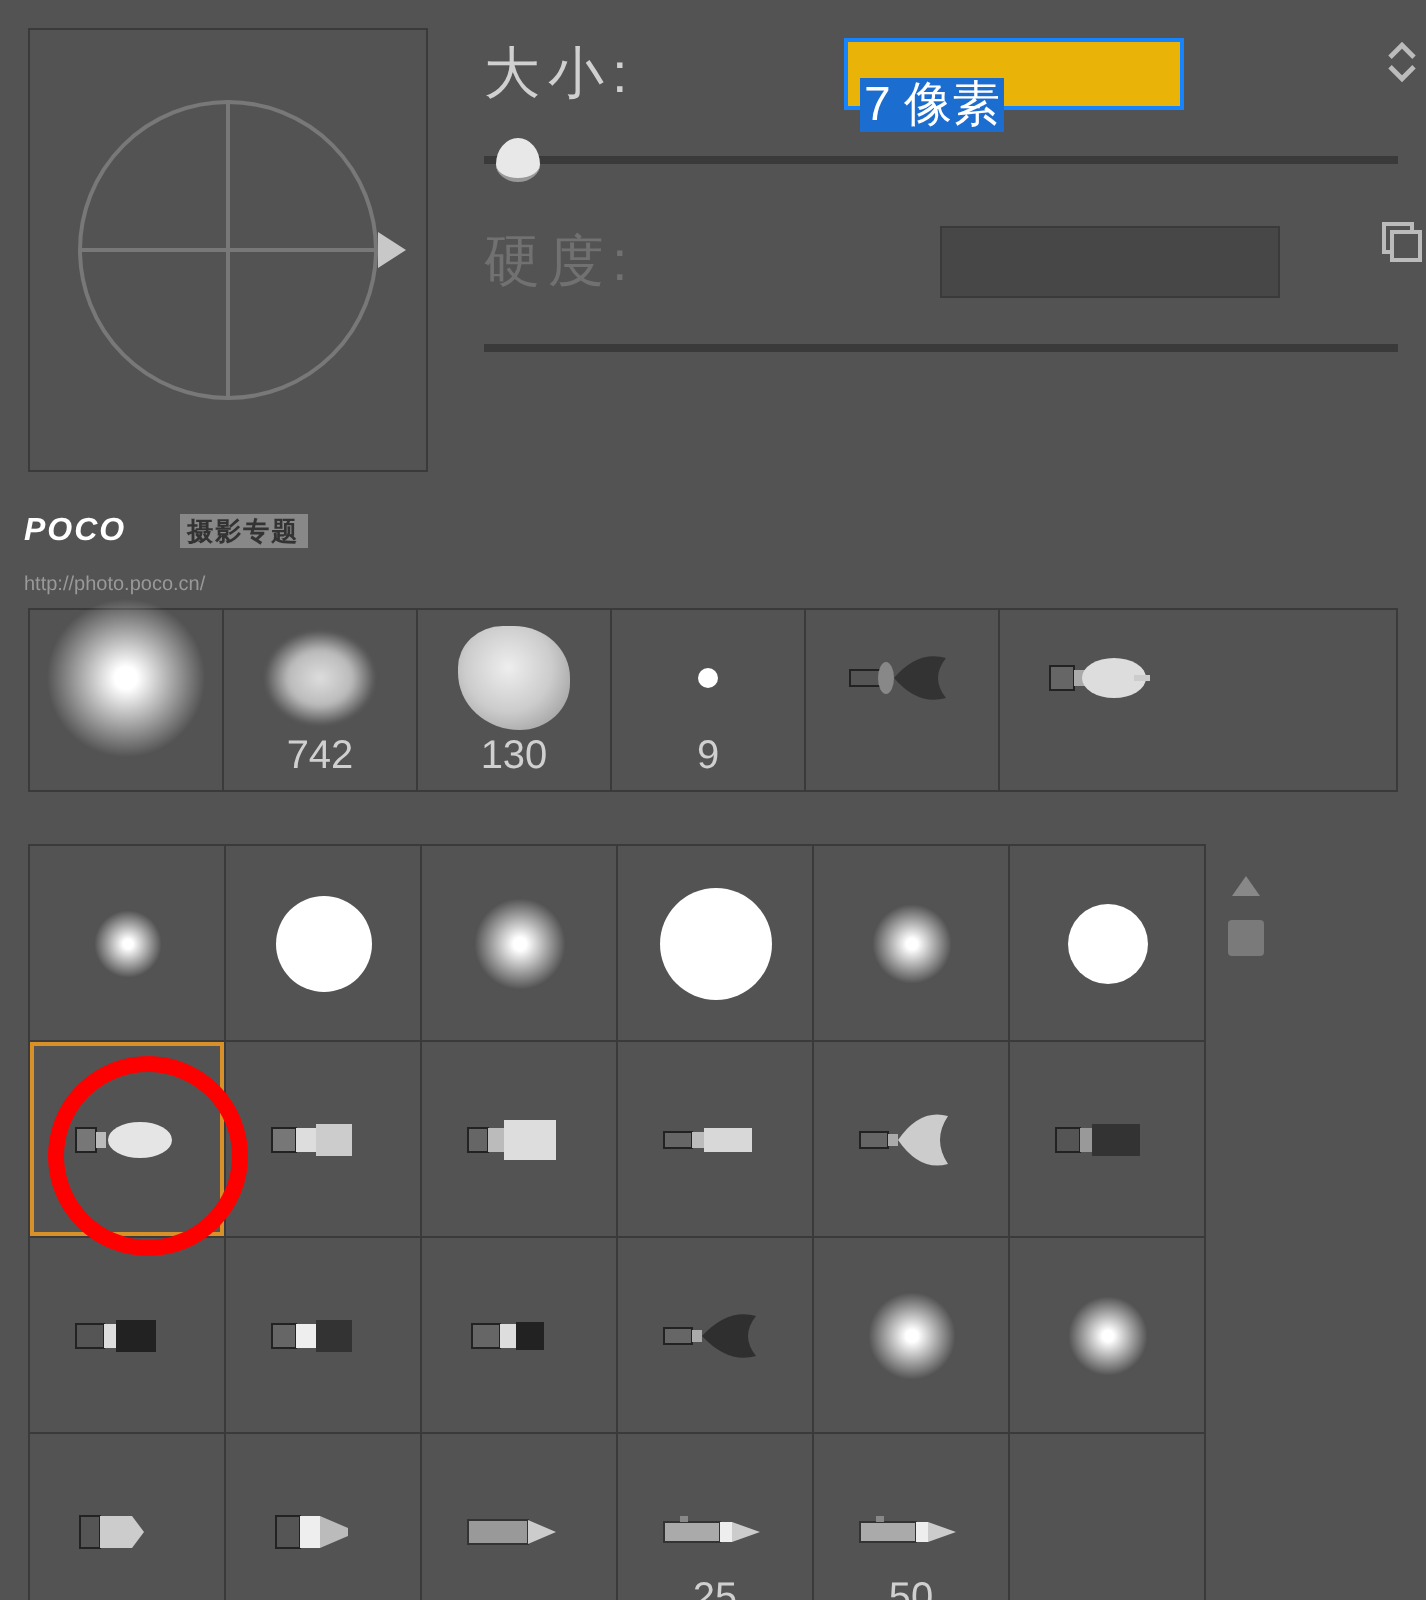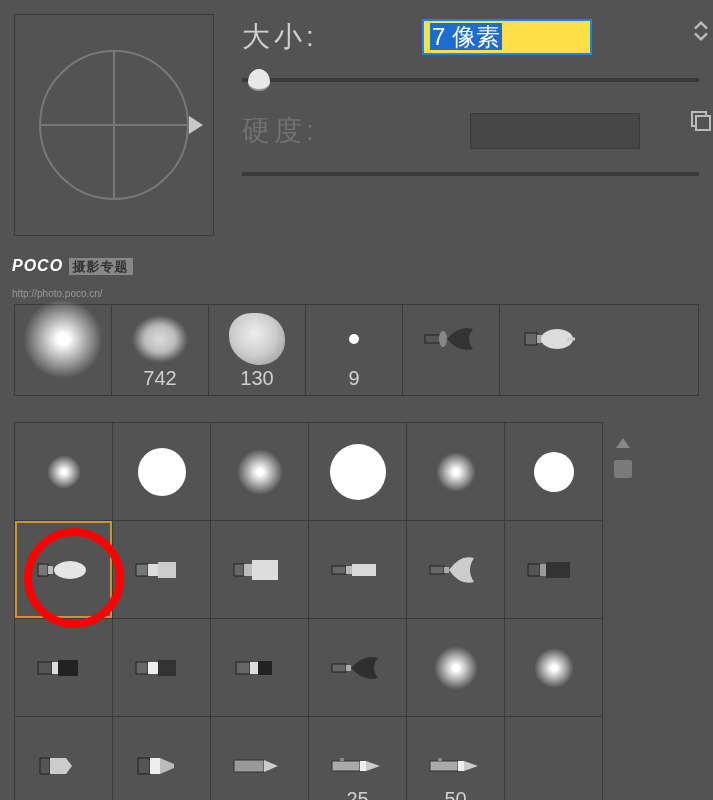--- a/index.html
+++ b/index.html
@@ -66,25 +66,25 @@
     .label {
       font-size: 28px;
       color: #d0d0d0;
       width: 180px;
       letter-spacing: 4px;
     }
     .label.disabled { color: #717171; }
     .size-input {
       width: 170px;
       height: 36px;
-      background: #fde047;
+      background: #eab308;
       border: 2px solid #1683ff;
       color: #fff;
       font-size: 24px;
-      padding: 0 6px;
+      padding: 15px 6px;
     }
     .size-input .selected {
       background: #1c6dd0;
       color: #fff;
       padding: 0 2px;
     }
     .slider-track {
       width: 100%;
       height: 4px;
       background: #3a3a3a;
@@ -118,21 +118,21 @@
     .edge-icon { width: 24px; height: 30px; }
 
     .watermark {
       position: absolute;
       left: 12px;
       top: 257px;
       color: #fff;
     }
     .watermark .line1 { font-size: 16px; font-weight: bold; letter-spacing: 1px; }
     .watermark .line1 .poco { font-style: italic; }
-    .watermark .box { background: #888; color: #333; padding: 1px 4px; font-size: 13px; }
+    .watermark .box { background: #888; color: #333; padding: 1px 4px; font-size: 13px; margin-left: 21px; }
     .watermark .line2 { font-size: 10px; color: #999; margin-top: 12px; }
 
     .preset-row {
       margin: 54px 14px 0 14px;
       border: 1px solid #3a3a3a;
       display: flex;
       height: 92px;
     }
     .preset-cell {
       width: 97px;

